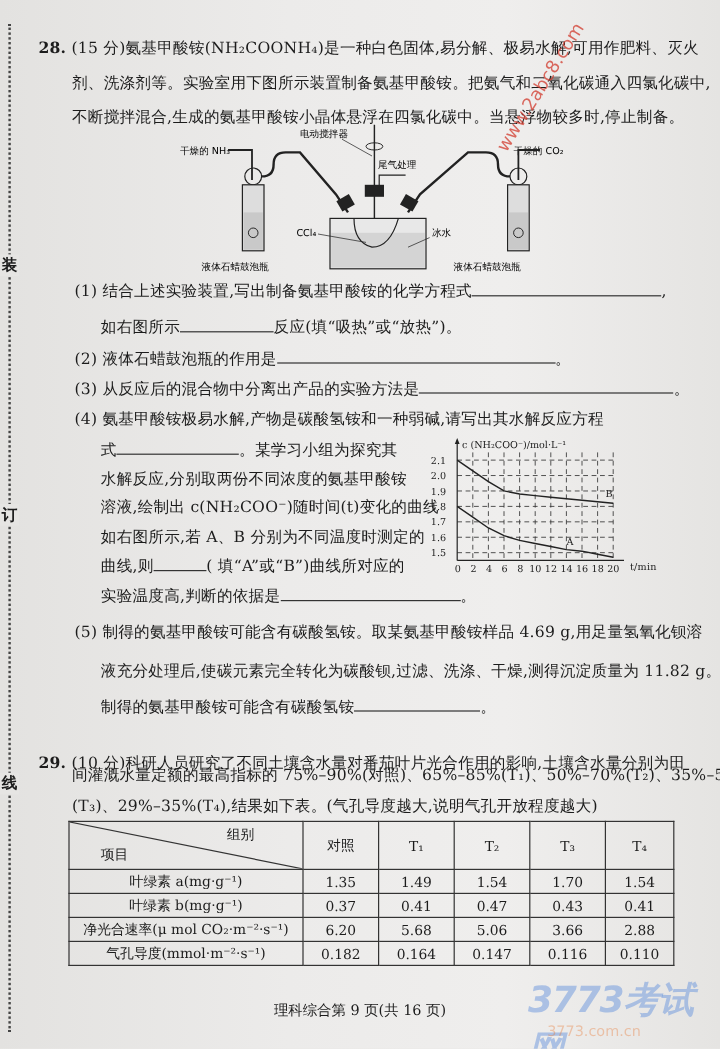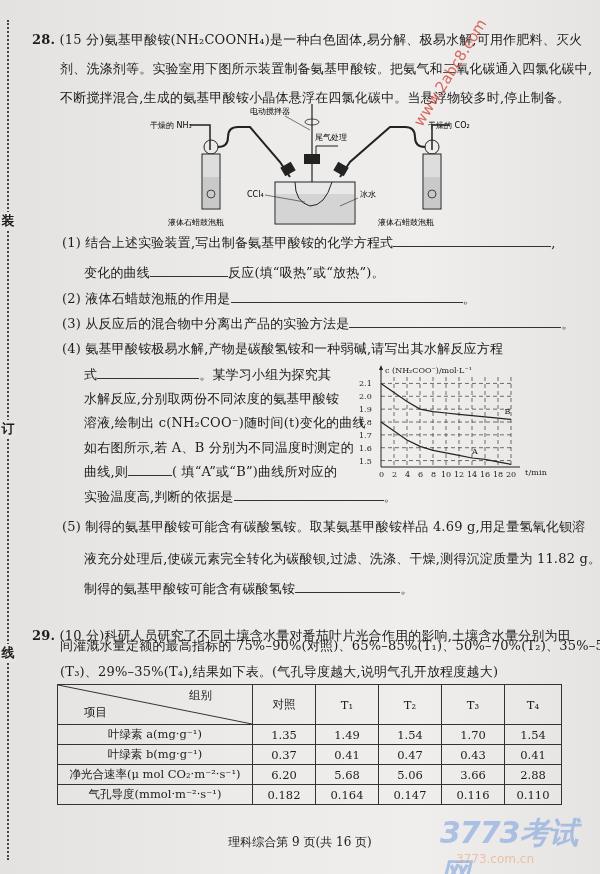--- a/index.html
+++ b/index.html
@@ -81,21 +81,21 @@
     <text x="97" y="95" font-size="8">CCl₄</text>
     <line x1="115" y1="93" x2="155" y2="100" stroke="#222" stroke-width="0.6"></line>
     <text x="210" y="95" font-size="8">冰水</text>
     <line x1="208" y1="96" x2="190" y2="104" stroke="#222" stroke-width="0.6"></line>
   </svg>
 
   <div class="line" style="left:62px;top:234px">
     <span>(1) 结合上述实验装置,写出制备氨基甲酸铵的化学方程式</span><span class="blank" style="width:158px"></span><span>,</span>
   </div>
   <div class="line" style="left:84px;top:264px">
-    <span>变化的曲线</span><span class="blank" style="width:78px"></span><span>反应(填“吸热”或“放热”)。</span>
+    <span>如右图所示</span><span class="blank" style="width:78px"></span><span>反应(填“吸热”或“放热”)。</span>
   </div>
   <div class="line" style="left:62px;top:290px">
     <span>(2) 液体石蜡鼓泡瓶的作用是</span><span class="blank" style="width:232px"></span><span>。</span>
   </div>
   <div class="line" style="left:62px;top:315px">
     <span>(3) 从反应后的混合物中分离出产品的实验方法是</span><span class="blank" style="width:212px"></span><span>。</span>
   </div>
   <div class="line" style="left:62px;top:340px">(4) 氨基甲酸铵极易水解,产物是碳酸氢铵和一种弱碱,请写出其水解反应方程</div>
   <div class="line" style="left:84px;top:366px">
     <span>式</span><span class="blank" style="width:102px"></span><span>。某学习小组为探究其</span>

